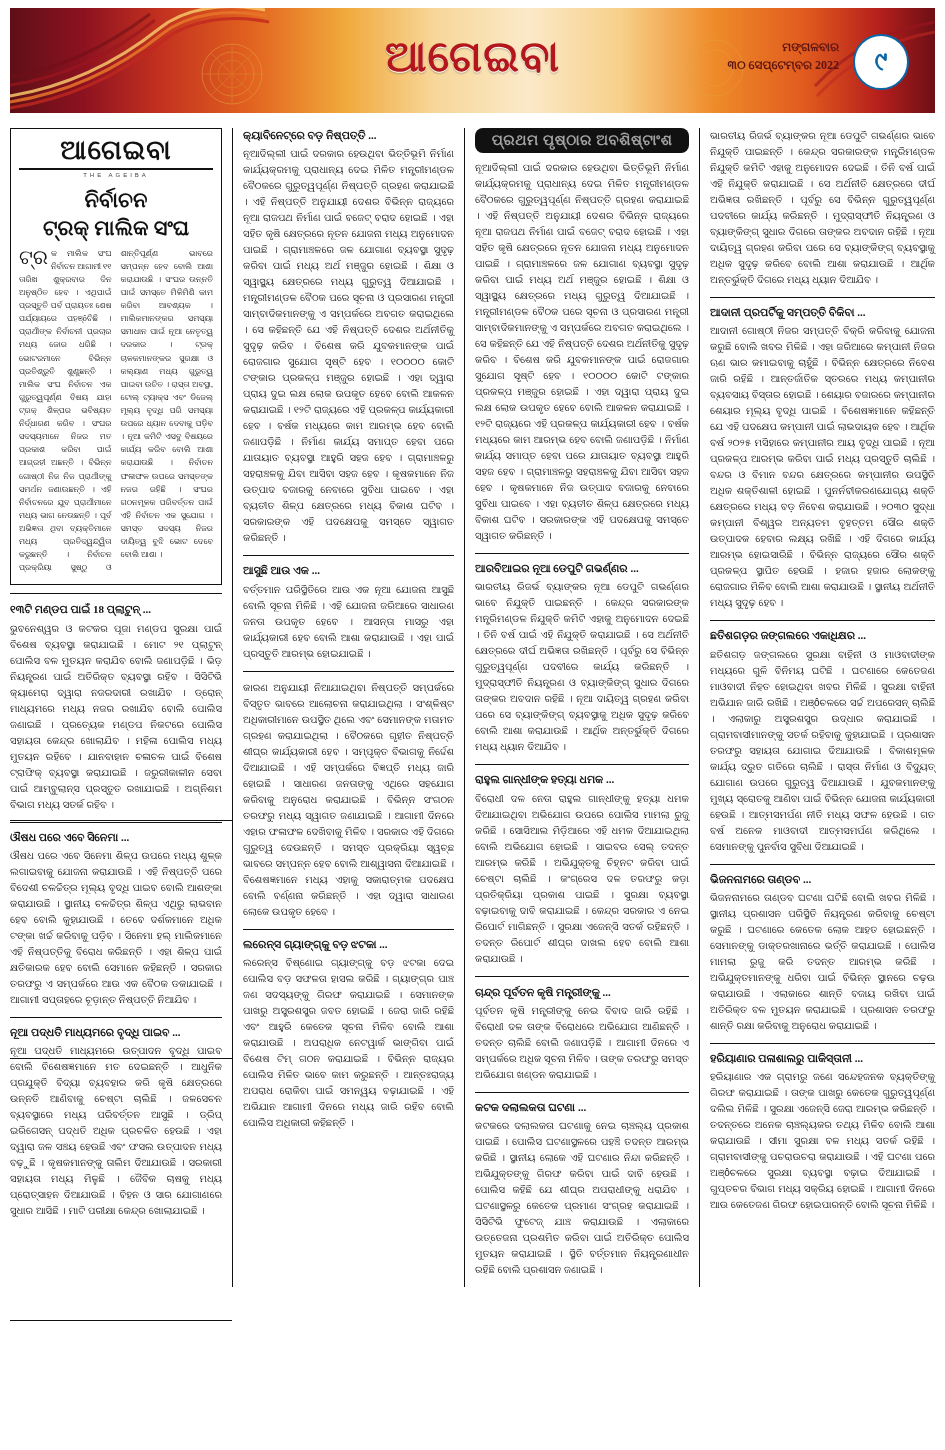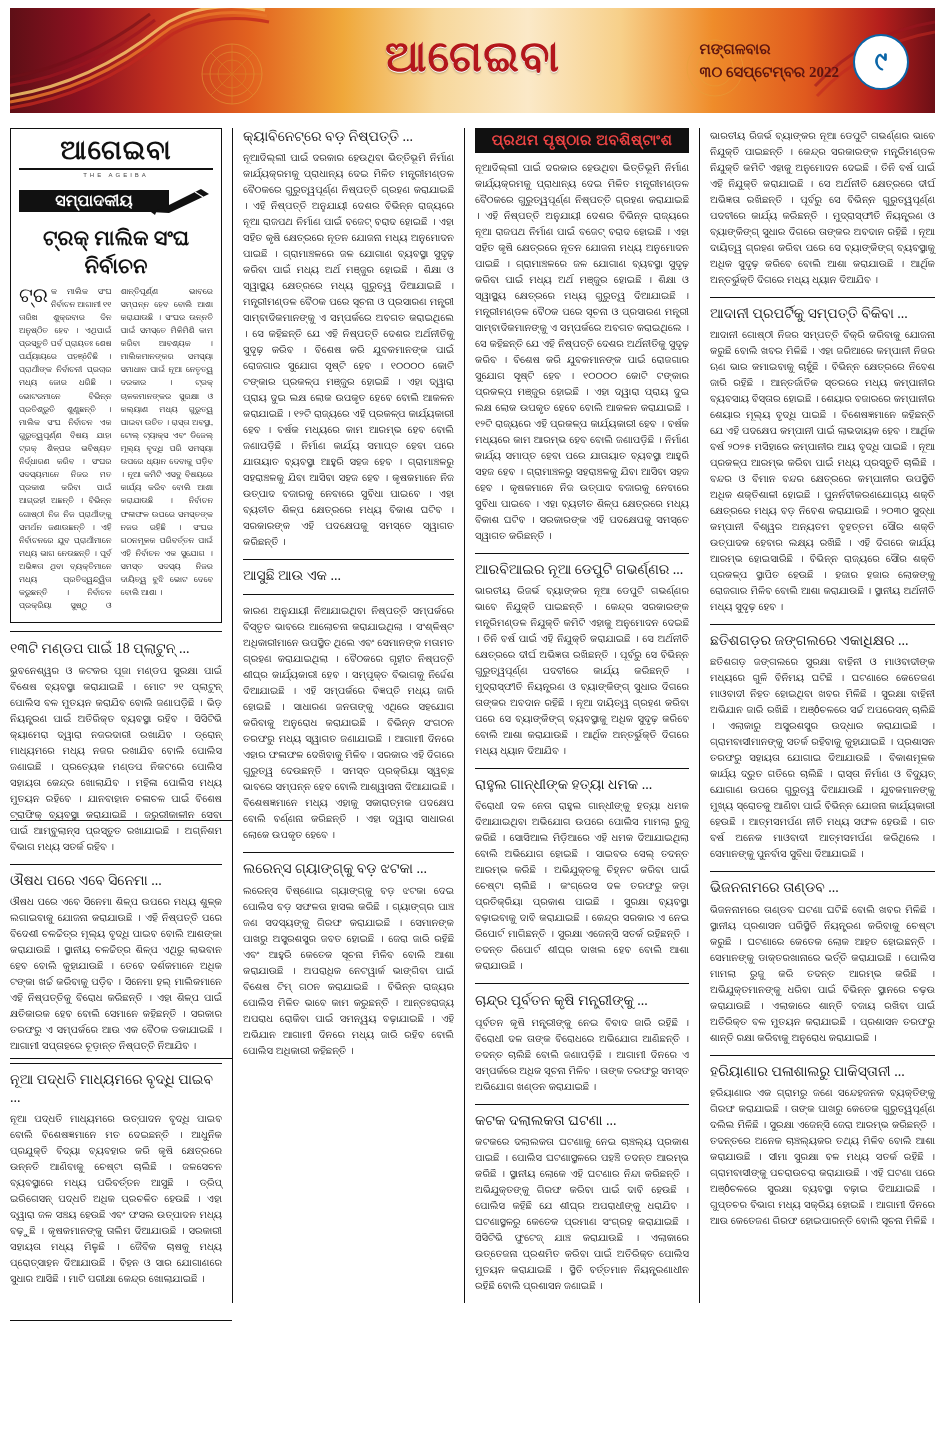--- a/index.html
+++ b/index.html
@@ -7,22 +7,22 @@
   .page{position:relative;width:945px;height:1450px;background:#fff;}
 
   
   .masthead{position:relative;height:105px;margin:8px 10px 0 10px;overflow:hidden;
     background:linear-gradient(90deg,#5e0f16 0%,#8d1220 8%,#c2301f 16%,#e2621f 26%,#f0a83a 36%,#f7d79a 46%,#fbe9c8 56%,#f7d08a 66%,#ef8c2a 76%,#e05a1e 86%,#b51f1c 94%,#6d0f16 100%);}
   .mh-swirl{position:absolute;left:0;top:0;width:290px;height:105px;}
   .mh-right{position:absolute;right:0;top:0;width:260px;height:105px;}
   .mh-title{position:absolute;left:0;right:0;top:24px;text-align:center;}
   .mh-title span{font-family:"Liberation Serif",serif;font-size:43px;font-weight:bold;color:#b3161b;
     letter-spacing:1px;text-shadow:0 1px 0 #fff,0 2px 2px rgba(0,0,0,.25);}
-  .mh-date{position:absolute;right:96px;top:30px;text-align:left;color:#5d1410;
-    font-family:"Liberation Serif",serif;font-size:15px;line-height:1.5;font-weight:bold;}
+  .mh-date{position:absolute;right:96px;top:30px;text-align:right;color:#5d1410;
+    font-family:"Liberation Serif",serif;font-size:12px;line-height:1.5;font-weight:bold;}
   .mh-page{position:absolute;right:26px;top:26px;width:52px;height:52px;border-radius:50%;
     background:#fff;border:2px solid #0b66a8;display:flex;align-items:center;justify-content:center;
     color:#0b66a8;font-family:"Liberation Serif",serif;font-size:26px;font-weight:bold;}
 
   
   .content{position:absolute;left:10px;top:120px;width:925px;}
   .cols{display:flex;gap:0;}
   .col{box-sizing:border-box;}
   .c1{width:222px;padding-right:10px;}
   .c2{width:232px;padding:0 10px;border-left:1px solid #111;}
@@ -39,25 +39,25 @@
     color:#fff;font-family:"Liberation Serif",serif;font-size:16px;font-weight:bold;
     display:flex;align-items:center;justify-content:center;}
   .edband .pen{position:absolute;right:0;top:0;width:64px;height:30px;}
   .edtitle{text-align:center;font-family:"Liberation Serif",serif;font-size:21px;font-weight:bold;
     line-height:1.35;margin:8px 0 4px;}
   .edbody{font-family:"Liberation Serif",serif;font-size:8.1px;line-height:1.62;text-align:justify;
     column-count:2;column-gap:9px;hyphens:auto;}
   .edbody .drop{float:left;font-size:20px;line-height:18px;font-weight:normal;padding:1px 3px 0 0;}
 
   
-  .banner{background:#111;color:#ef4444;text-align:center;font-family:"Liberation Serif",serif;
-    font-size:15px;font-weight:bold;padding:4px 6px;margin-bottom:7px;letter-spacing:.5px;}
+  .banner{background:#111;color:#a3a3a3;text-align:center;font-family:"Liberation Serif",serif;
+    font-size:15px;font-weight:bold;padding:4px 6px;margin-bottom:7px;letter-spacing:.5px;border-radius:8px;}
 
   .art{margin-bottom:9px;}
-  .art h3{font-family:"Liberation Serif",serif;font-size:14px;font-weight:normal;margin:0 0 4px 0;
+  .art h3{font-family:"Liberation Serif",serif;font-size:11px;font-weight:bold;margin:0 0 4px 0;
     line-height:1.3;}
   .art .body{font-family:Liberation Sans, sans-serif;font-size:10px;line-height:1.6;text-align:justify;}
   .rule{border:0;border-top:1px solid #111;margin:7px 0 8px 0;}
   .rule.thin{margin:6px 0 7px 0;}
 
   
   .hr-full{position:absolute;left:10px;width:925px;border-top:1px solid #111;}
 </style>
 </head>
 <body>
@@ -97,31 +97,23 @@
   </div>
 
   <div class="content">
     <div class="cols">
 
       <div class="col c1">
 
         <div class="edbox">
           <div class="edlogo">ଆଗେଇବା</div>
           <div class="edlogo-sub">THE AGEIBA</div>
-          <div class="edband">
-            <div class="bar">ସମ୍ପାଦକୀୟ</div>
-            <svg class="pen" viewBox="0 0 64 30">
-              <path d="M2,26 L14,22 L52,3 L60,8 L20,27 Z" fill="#111"></path>
-              <path d="M2,26 L8,24 L6,29 Z" fill="#111"></path>
-              <path d="M46,6 L54,11" stroke="#fff" stroke-width="1.2"></path>
-            </svg>
-          </div>
           <div class="edtitle">
+            <div>ନିର୍ବାଚନ</div>
             <div>ଟ୍ରକ୍ ମାଲିକ ସଂଘ</div>
-            <div>ନିର୍ବାଚନ</div>
           </div>
           <div class="edbody">
             <span class="drop">ଟ୍ର</span><span>କ ମାଲିକ ସଂଘ ନିର୍ବାଚନ ଆଗାମୀ ୧୧ ତାରିଖ ଶୁକ୍ରବାର ଦିନ ଅନୁଷ୍ଠିତ ହେବ । ଏଥିପାଇଁ ପ୍ରସ୍ତୁତି ପର୍ବ ପ୍ରାୟତଃ ଶେଷ ପର୍ଯ୍ୟାୟରେ ପହଞ୍ôଚିଛି । ପ୍ରାର୍ଥୀଙ୍କ ନିର୍ବାଚନୀ ପ୍ରଚାର ମଧ୍ୟ ଜୋର ଧରିଛି । ଭୋଟରମାନେ ବିଭିନ୍ନ ପ୍ରତିଶ୍ରୁତି ଶୁଣୁଛନ୍ତି । ମାଲିକ ସଂଘ ନିର୍ବାଚନ ଏକ ଗୁରୁତ୍ୱପୂର୍ଣ୍ଣ ବିଷୟ ଯାହା ଟ୍ରକ୍ ଶିଳ୍ପର ଭବିଷ୍ୟତ ନିର୍ଦ୍ଧାରଣ କରିବ । ସଂଘର ସଦସ୍ୟମାନେ ନିଜର ମତ ପ୍ରକାଶ କରିବା ପାଇଁ ଆଗ୍ରହୀ ଅଛନ୍ତି । ବିଭିନ୍ନ ଗୋଷ୍ଠୀ ନିଜ ନିଜ ପ୍ରାର୍ଥୀଙ୍କୁ ସମର୍ଥନ ଜଣାଉଛନ୍ତି । ଏହି ନିର୍ବାଚନରେ ଯୁବ ପ୍ରାର୍ଥୀମାନେ ମଧ୍ୟ ଭାଗ ନେଉଛନ୍ତି । ପୂର୍ବ ଅଭିଜ୍ଞତା ଥିବା ବ୍ୟକ୍ତିମାନେ ମଧ୍ୟ ପ୍ରତିଦ୍ୱନ୍ଦ୍ୱିତା କରୁଛନ୍ତି । ନିର୍ବାଚନ ପ୍ରକ୍ରିୟା ସୁଷ୍ଠୁ ଓ ଶାନ୍ତିପୂର୍ଣ୍ଣ ଭାବରେ ସମ୍ପନ୍ନ ହେବ ବୋଲି ଆଶା କରାଯାଉଛି । ସଂଘର ଉନ୍ନତି ପାଇଁ ସମସ୍ତେ ମିଳିମିଶି କାମ କରିବା ଆବଶ୍ୟକ । ମାଲିକମାନଙ୍କର ସମସ୍ୟା ସମାଧାନ ପାଇଁ ନୂଆ ନେତୃତ୍ୱ ଦରକାର । ଟ୍ରକ୍ ଚାଳକମାନଙ୍କର ସୁରକ୍ଷା ଓ କଲ୍ୟାଣ ମଧ୍ୟ ଗୁରୁତ୍ୱ ପାଇବା ଉଚିତ । ରାସ୍ତା ଅବସ୍ଥା, ଟୋଲ୍ ଟ୍ୟାକ୍ସ ଏବଂ ଡିଜେଲ୍ ମୂଲ୍ୟ ବୃଦ୍ଧି ପରି ସମସ୍ୟା ଉପରେ ଧ୍ୟାନ ଦେବାକୁ ପଡ଼ିବ । ନୂଆ କମିଟି ଏସବୁ ବିଷୟରେ କାର୍ଯ୍ୟ କରିବ ବୋଲି ଆଶା କରାଯାଉଛି । ନିର୍ବାଚନ ଫଳାଫଳ ଉପରେ ସମସ୍ତଙ୍କ ନଜର ରହିଛି । ସଂଘର ଗଠନମୂଳକ ପରିବର୍ତ୍ତନ ପାଇଁ ଏହି ନିର୍ବାଚନ ଏକ ସୁଯୋଗ । ସମସ୍ତ ସଦସ୍ୟ ନିଜର ଦାୟିତ୍ୱ ବୁଝି ଭୋଟ ଦେବେ ବୋଲି ଆଶା ।</span>
           </div>
         </div>
 
         <hr class="rule">
 
         <div class="art">
           <h3>୧୩ଟି ମଣ୍ଡପ ପାଇଁ 18 ପ୍ଲାଟୁନ୍ ...</h3>
@@ -146,20 +138,21 @@
       <div class="col c2">
         <div class="art">
           <h3>କ୍ୟାବିନେଟ୍‌ରେ ବଡ଼ ନିଷ୍ପତ୍ତି ...</h3>
           <div class="body">ନୂଆଦିଲ୍ଲୀ ପାଇଁ ଦରକାର ହେଉଥିବା ଭିତ୍ତିଭୂମି ନିର୍ମାଣ କାର୍ଯ୍ୟକ୍ରମକୁ ପ୍ରାଧାନ୍ୟ ଦେଇ ମିଳିତ ମନ୍ତ୍ରୀମଣ୍ଡଳ ବୈଠକରେ ଗୁରୁତ୍ୱପୂର୍ଣ୍ଣ ନିଷ୍ପତ୍ତି ଗ୍ରହଣ କରାଯାଇଛି । ଏହି ନିଷ୍ପତ୍ତି ଅନୁଯାୟୀ ଦେଶର ବିଭିନ୍ନ ରାଜ୍ୟରେ ନୂଆ ରାଜପଥ ନିର୍ମାଣ ପାଇଁ ବଜେଟ୍ ବରାଦ ହୋଇଛି । ଏହା ସହିତ କୃଷି କ୍ଷେତ୍ରରେ ନୂତନ ଯୋଜନା ମଧ୍ୟ ଅନୁମୋଦନ ପାଇଛି । ଗ୍ରାମାଞ୍ଚଳରେ ଜଳ ଯୋଗାଣ ବ୍ୟବସ୍ଥା ସୁଦୃଢ଼ କରିବା ପାଇଁ ମଧ୍ୟ ଅର୍ଥ ମଞ୍ଜୁର ହୋଇଛି । ଶିକ୍ଷା ଓ ସ୍ୱାସ୍ଥ୍ୟ କ୍ଷେତ୍ରରେ ମଧ୍ୟ ଗୁରୁତ୍ୱ ଦିଆଯାଇଛି । ମନ୍ତ୍ରୀମଣ୍ଡଳ ବୈଠକ ପରେ ସୂଚନା ଓ ପ୍ରସାରଣ ମନ୍ତ୍ରୀ ସାମ୍ବାଦିକମାନଙ୍କୁ ଏ ସମ୍ପର୍କରେ ଅବଗତ କରାଇଥିଲେ । ସେ କହିଛନ୍ତି ଯେ ଏହି ନିଷ୍ପତ୍ତି ଦେଶର ଅର୍ଥନୀତିକୁ ସୁଦୃଢ଼ କରିବ । ବିଶେଷ କରି ଯୁବକମାନଙ୍କ ପାଇଁ ରୋଜଗାର ସୁଯୋଗ ସୃଷ୍ଟି ହେବ । ୧୦୦୦୦ କୋଟି ଟଙ୍କାର ପ୍ରକଳ୍ପ ମଞ୍ଜୁର ହୋଇଛି । ଏହା ଦ୍ୱାରା ପ୍ରାୟ ଦୁଇ ଲକ୍ଷ ଲୋକ ଉପକୃତ ହେବେ ବୋଲି ଆକଳନ କରାଯାଇଛି । ୧୨ଟି ରାଜ୍ୟରେ ଏହି ପ୍ରକଳ୍ପ କାର୍ଯ୍ୟକାରୀ ହେବ । ବର୍ଷକ ମଧ୍ୟରେ କାମ ଆରମ୍ଭ ହେବ ବୋଲି ଜଣାପଡ଼ିଛି । ନିର୍ମାଣ କାର୍ଯ୍ୟ ସମାପ୍ତ ହେବା ପରେ ଯାତାୟାତ ବ୍ୟବସ୍ଥା ଆହୁରି ସହଜ ହେବ । ଗ୍ରାମାଞ୍ଚଳରୁ ସହରାଞ୍ଚଳକୁ ଯିବା ଆସିବା ସହଜ ହେବ । କୃଷକମାନେ ନିଜ ଉତ୍ପାଦ ବଜାରକୁ ନେବାରେ ସୁବିଧା ପାଇବେ । ଏହା ବ୍ୟତୀତ ଶିଳ୍ପ କ୍ଷେତ୍ରରେ ମଧ୍ୟ ବିକାଶ ଘଟିବ । ସରକାରଙ୍କ ଏହି ପଦକ୍ଷେପକୁ ସମସ୍ତେ ସ୍ୱାଗତ କରିଛନ୍ତି ।</div>
         </div>
 
         <hr class="rule thin">
 
         <div class="art">
           <h3>ଆସୁଛି ଆଉ ଏକ ...</h3>
+          <div class="body">ବର୍ତ୍ତମାନ ପରିସ୍ଥିତିରେ ଆଉ ଏକ ନୂଆ ଯୋଜନା ଆସୁଛି ବୋଲି ସୂଚନା ମିଳିଛି । ଏହି ଯୋଜନା ଜରିଆରେ ସାଧାରଣ ଜନତା ଉପକୃତ ହେବେ । ଆସନ୍ତା ମାସରୁ ଏହା କାର୍ଯ୍ୟକାରୀ ହେବ ବୋଲି ଆଶା କରାଯାଉଛି । ଏହା ପାଇଁ ପ୍ରସ୍ତୁତି ଆରମ୍ଭ ହୋଇଯାଇଛି ।</div>
         </div>
 
         <hr class="rule">
 
         <div class="art">
           <div class="body">କାରଣ ଅନୁଯାୟୀ ନିଆଯାଇଥିବା ନିଷ୍ପତ୍ତି ସମ୍ପର୍କରେ ବିସ୍ତୃତ ଭାବରେ ଆଲୋଚନା କରାଯାଇଥିଲା । ସଂଶ୍ଳିଷ୍ଟ ଅଧିକାରୀମାନେ ଉପସ୍ଥିତ ଥିଲେ ଏବଂ ସେମାନଙ୍କ ମତାମତ ଗ୍ରହଣ କରାଯାଇଥିଲା । ବୈଠକରେ ଗୃହୀତ ନିଷ୍ପତ୍ତି ଶୀଘ୍ର କାର୍ଯ୍ୟକାରୀ ହେବ । ସମ୍ପୃକ୍ତ ବିଭାଗକୁ ନିର୍ଦ୍ଦେଶ ଦିଆଯାଇଛି । ଏହି ସମ୍ପର୍କରେ ବିଜ୍ଞପ୍ତି ମଧ୍ୟ ଜାରି ହୋଇଛି । ସାଧାରଣ ଜନତାଙ୍କୁ ଏଥିରେ ସହଯୋଗ କରିବାକୁ ଅନୁରୋଧ କରାଯାଇଛି । ବିଭିନ୍ନ ସଂଗଠନ ତରଫରୁ ମଧ୍ୟ ସ୍ୱାଗତ ଜଣାଯାଇଛି । ଆଗାମୀ ଦିନରେ ଏହାର ଫଳାଫଳ ଦେଖିବାକୁ ମିଳିବ । ସରକାର ଏହି ଦିଗରେ ଗୁରୁତ୍ୱ ଦେଉଛନ୍ତି । ସମସ୍ତ ପ୍ରକ୍ରିୟା ସ୍ୱଚ୍ଛ ଭାବରେ ସମ୍ପନ୍ନ ହେବ ବୋଲି ଆଶ୍ୱାସନା ଦିଆଯାଇଛି । ବିଶେଷଜ୍ଞମାନେ ମଧ୍ୟ ଏହାକୁ ସକାରାତ୍ମକ ପଦକ୍ଷେପ ବୋଲି ବର୍ଣ୍ଣନା କରିଛନ୍ତି । ଏହା ଦ୍ୱାରା ସାଧାରଣ ଲୋକେ ଉପକୃତ ହେବେ ।</div>
         </div>
 
         <hr class="rule thin">
 

